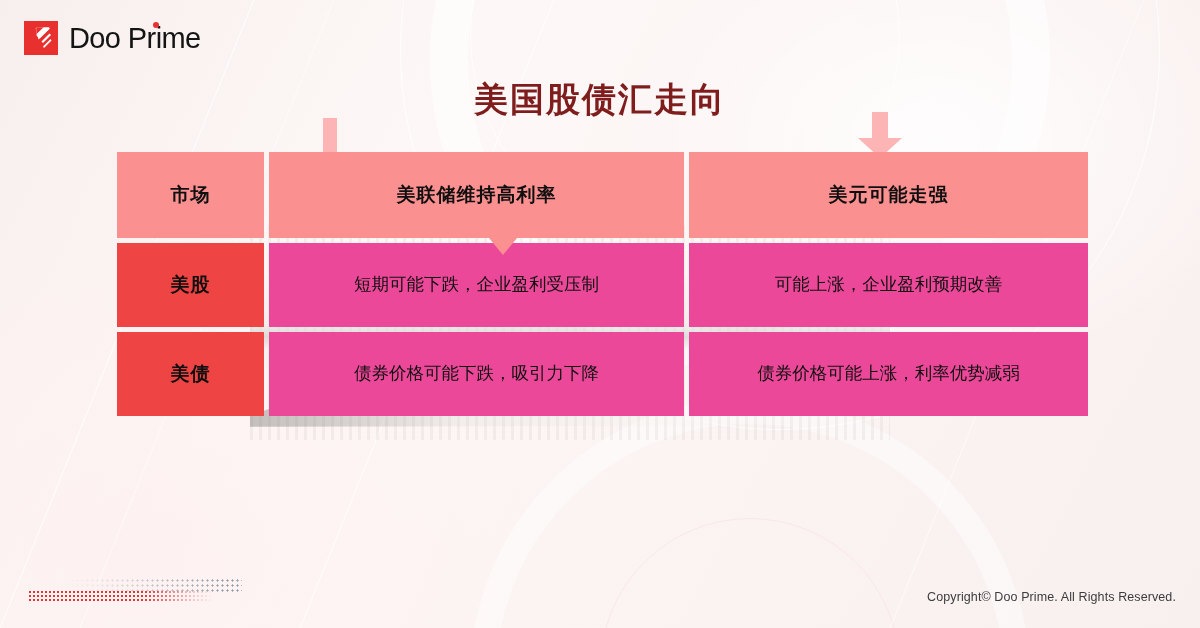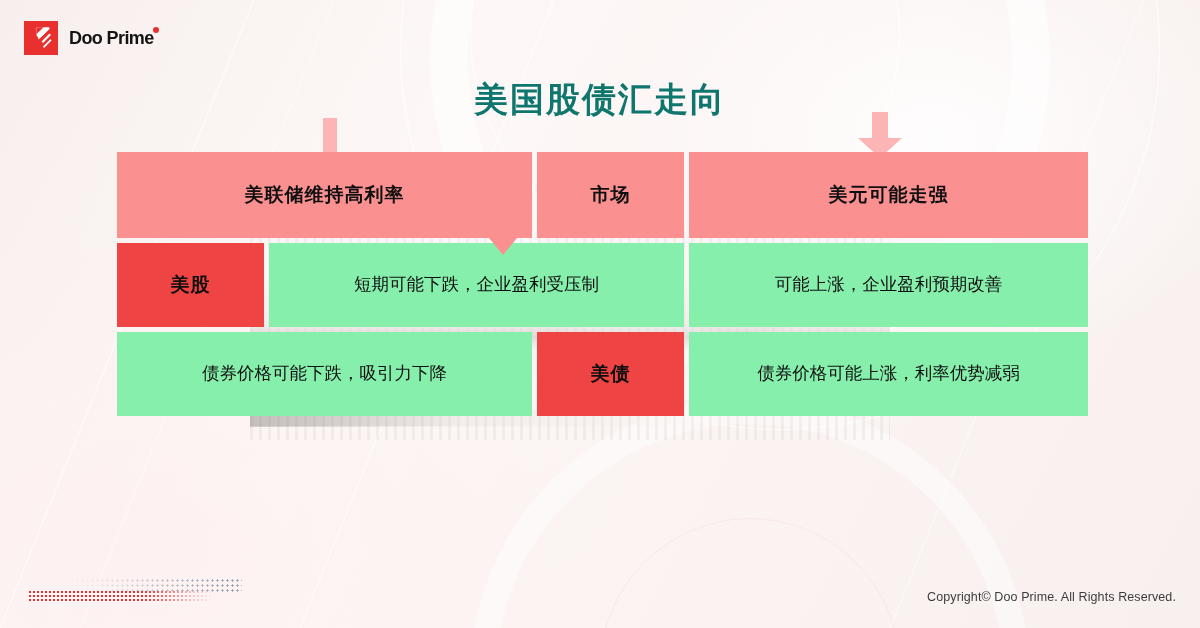--- a/index.html
+++ b/index.html
@@ -118,22 +118,22 @@
   .logo-row {
     position: absolute;
     left: 24px;
     top: 21px;
     display: flex;
     align-items: center;
     gap: 11px;
   }
   .logo-mark { width: 34px; height: 34px; display: block; }
   .logo-text {
-    font-size: 18px;
-    font-weight: bold;
+    font-size: 29px;
+    font-weight: normal;
     letter-spacing: -0.6px;
     color: #141414;
     position: relative;
     line-height: 1;
     white-space: nowrap;
   }
   .logo-dot {
     position: absolute;
     width: 6px; height: 6px;
     border-radius: 50%;
@@ -142,21 +142,21 @@
   }
 
   
   .title {
     position: absolute;
     top: 77px;
     left: 0; right: 0;
     text-align: center;
     font-size: 34px;
     font-weight: bold;
-    color: #0f766e;
+    color: #7f1d1d;
     letter-spacing: 2px;
   }
 
   
   .arrow {
     position: absolute;
     z-index: 3;
   }
 
   
@@ -193,21 +193,21 @@
   .hdr-row .c-label { font-size: 19px; }
 
   .body-row .c-label {
     background: #ef4444;
     font-size: 19px;
     font-weight: bold;
     letter-spacing: 1px;
   }
   .body-row .c-mid,
   .body-row .c-right {
-    background: #86efac;
+    background: #ec4899;
     font-size: 17.5px;
     font-weight: normal;
     line-height: 1.45;
   }
   .body-row .cell { height: 84px; }
 
   
   .notch {
     position: absolute;
     left: 489px;
@@ -271,34 +271,34 @@
     <rect x="23" y="0" width="14" height="40" fill="#fdb4b4"></rect>
   </svg>
 
   <svg class="arrow" style="left:845px; top:112px;" width="70" height="46" viewBox="0 0 70 46">
     <path d="M27 0 H43 V26 H57 L35 46 L13 26 H27 Z" fill="#fdb4b4"></path>
   </svg>
 
   <div class="table">
 
     <div class="trow hdr-row">
+      <div class="cell c-label">市场</div>
       <div class="cell c-mid">美联储维持高利率</div>
-      <div class="cell c-label">市场</div>
       <div class="cell c-right">美元可能走强</div>
     </div>
 
     <div class="trow body-row">
       <div class="cell c-label">美股</div>
       <div class="cell c-mid">短期可能下跌，企业盈利受压制</div>
       <div class="cell c-right">可能上涨，企业盈利预期改善</div>
     </div>
 
     <div class="trow body-row">
+      <div class="cell c-label">美债</div>
       <div class="cell c-mid">债券价格可能下跌，吸引力下降</div>
-      <div class="cell c-label">美债</div>
       <div class="cell c-right">债券价格可能上涨，利率优势减弱</div>
     </div>
 
 
   </div>
 
   <div class="notch"></div>
 
   <div class="dots grey"></div>
   <div class="dots red"></div>

